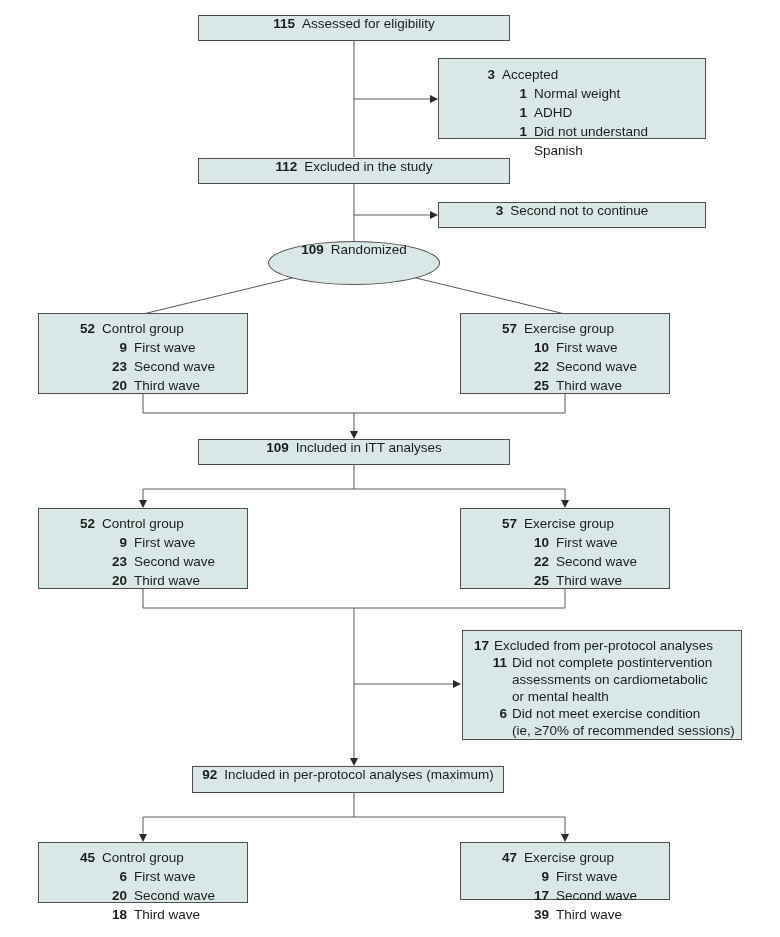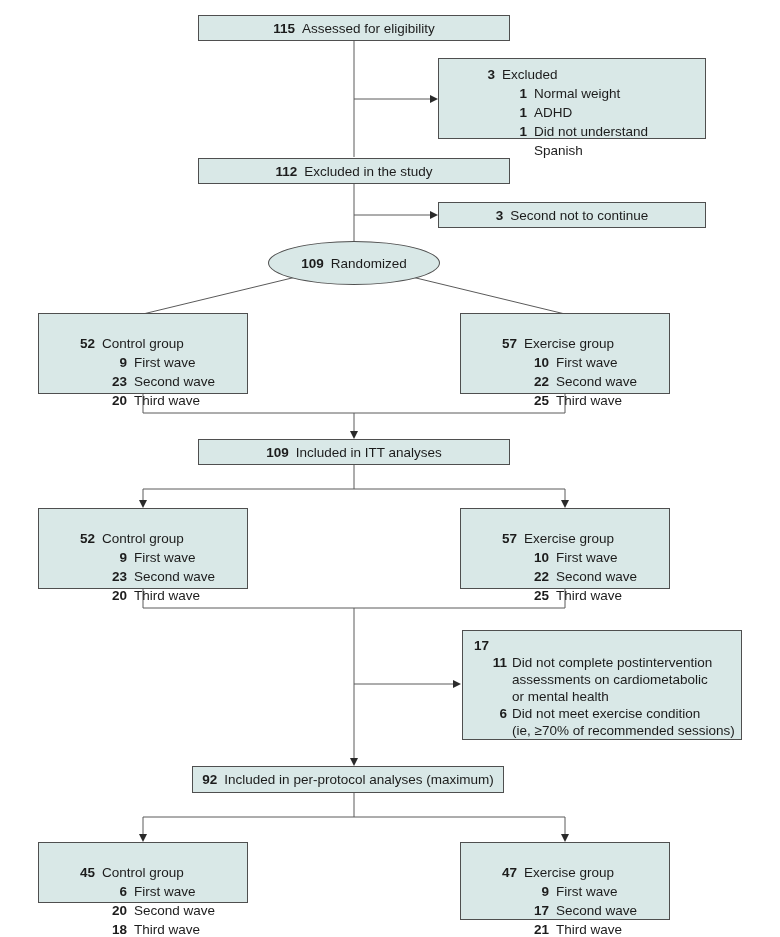--- a/index.html
+++ b/index.html
@@ -15,29 +15,29 @@
     font-family:"Liberation Sans","DejaVu Sans",sans-serif;color:var(--text-color);
     font-size:13.5px;
   }
   svg.connectors{position:absolute;left:0;top:0;width:780px;height:937px;}
   svg.connectors path{stroke:var(--line-color);stroke-width:1;fill:none;}
   svg.connectors polygon{fill:var(--arrow-color);stroke:none;}
   .node{
     position:absolute;background:var(--box-fill);border:1px solid var(--box-border);
     box-sizing:border-box;
   }
-  .single{display:flex;align-items:center;justify-content:center;}
+  .single{display:flex;align-items:flex-start;justify-content:center;}
   .single .num{font-weight:700;}
   .single .lbl{margin-left:7px;white-space:nowrap;}
   .ellipse{border-radius:50%;}
   .row{display:flex;line-height:19px;}
   .row .num{font-weight:700;width:20px;text-align:right;flex:0 0 auto;}
   .row .txt{margin-left:7px;white-space:pre-line;}
   .indent1 .num{margin-left:32px;}
-  .grp{padding:20px 6px 0 36px;}
+  .grp{padding:5px 6px 0 36px;}
   .excl{padding:6px 6px 0 36px;}
   .pp{padding:6px 6px 0 6px;}
   .pp .row{line-height:17px;}
   .pp .indent1 .num{margin-left:18px;}
   .pp .txt{margin-left:5px;}
 </style>
 </head>
 <body>
 
 <div class="canvas">
@@ -70,21 +70,21 @@
   </svg>
 
   <div class="node single" style="left:198px;top:15px;width:312px;height:26px">
     <span class="num">115</span>
     <span class="lbl">Assessed for eligibility</span>
   </div>
 
   <div class="node multi excl" style="left:438px;top:58px;width:268px;height:81px">
       <div class="row indent0">
         <span class="num">3</span>
-        <span class="txt">Excluded</span>
+        <span class="txt">Accepted</span>
       </div>
       <div class="row indent1">
         <span class="num">1</span>
         <span class="txt">Normal weight</span>
       </div>
       <div class="row indent1">
         <span class="num">1</span>
         <span class="txt">ADHD</span>
       </div>
       <div class="row indent1">
@@ -185,20 +185,21 @@
       </div>
       <div class="row indent1">
         <span class="num">25</span>
         <span class="txt">Third wave</span>
       </div>
     </div>
 
   <div class="node multi pp" style="left:462px;top:630px;width:280px;height:110px">
       <div class="row indent0">
         <span class="num">17</span>
+        <span class="txt">Excluded from per-protocol analyses</span>
       </div>
       <div class="row indent1">
         <span class="num">11</span>
         <span class="txt">Did not complete postintervention
 assessments on cardiometabolic
 or mental health</span>
       </div>
       <div class="row indent1">
         <span class="num">6</span>
         <span class="txt">Did not meet exercise condition
@@ -223,32 +224,32 @@
       <div class="row indent1">
         <span class="num">20</span>
         <span class="txt">Second wave</span>
       </div>
       <div class="row indent1">
         <span class="num">18</span>
         <span class="txt">Third wave</span>
       </div>
     </div>
 
-  <div class="node multi grp" style="left:460px;top:842px;width:210px;height:78px">
+  <div class="node multi grp" style="left:460px;top:842px;width:210px;height:58px">
       <div class="row indent0">
         <span class="num">47</span>
         <span class="txt">Exercise group</span>
       </div>
       <div class="row indent1">
         <span class="num">9</span>
         <span class="txt">First wave</span>
       </div>
       <div class="row indent1">
         <span class="num">17</span>
         <span class="txt">Second wave</span>
       </div>
       <div class="row indent1">
-        <span class="num">21</span>
+        <span class="num">39</span>
         <span class="txt">Third wave</span>
       </div>
     </div>
 
 </div>
 
 </body></html>

